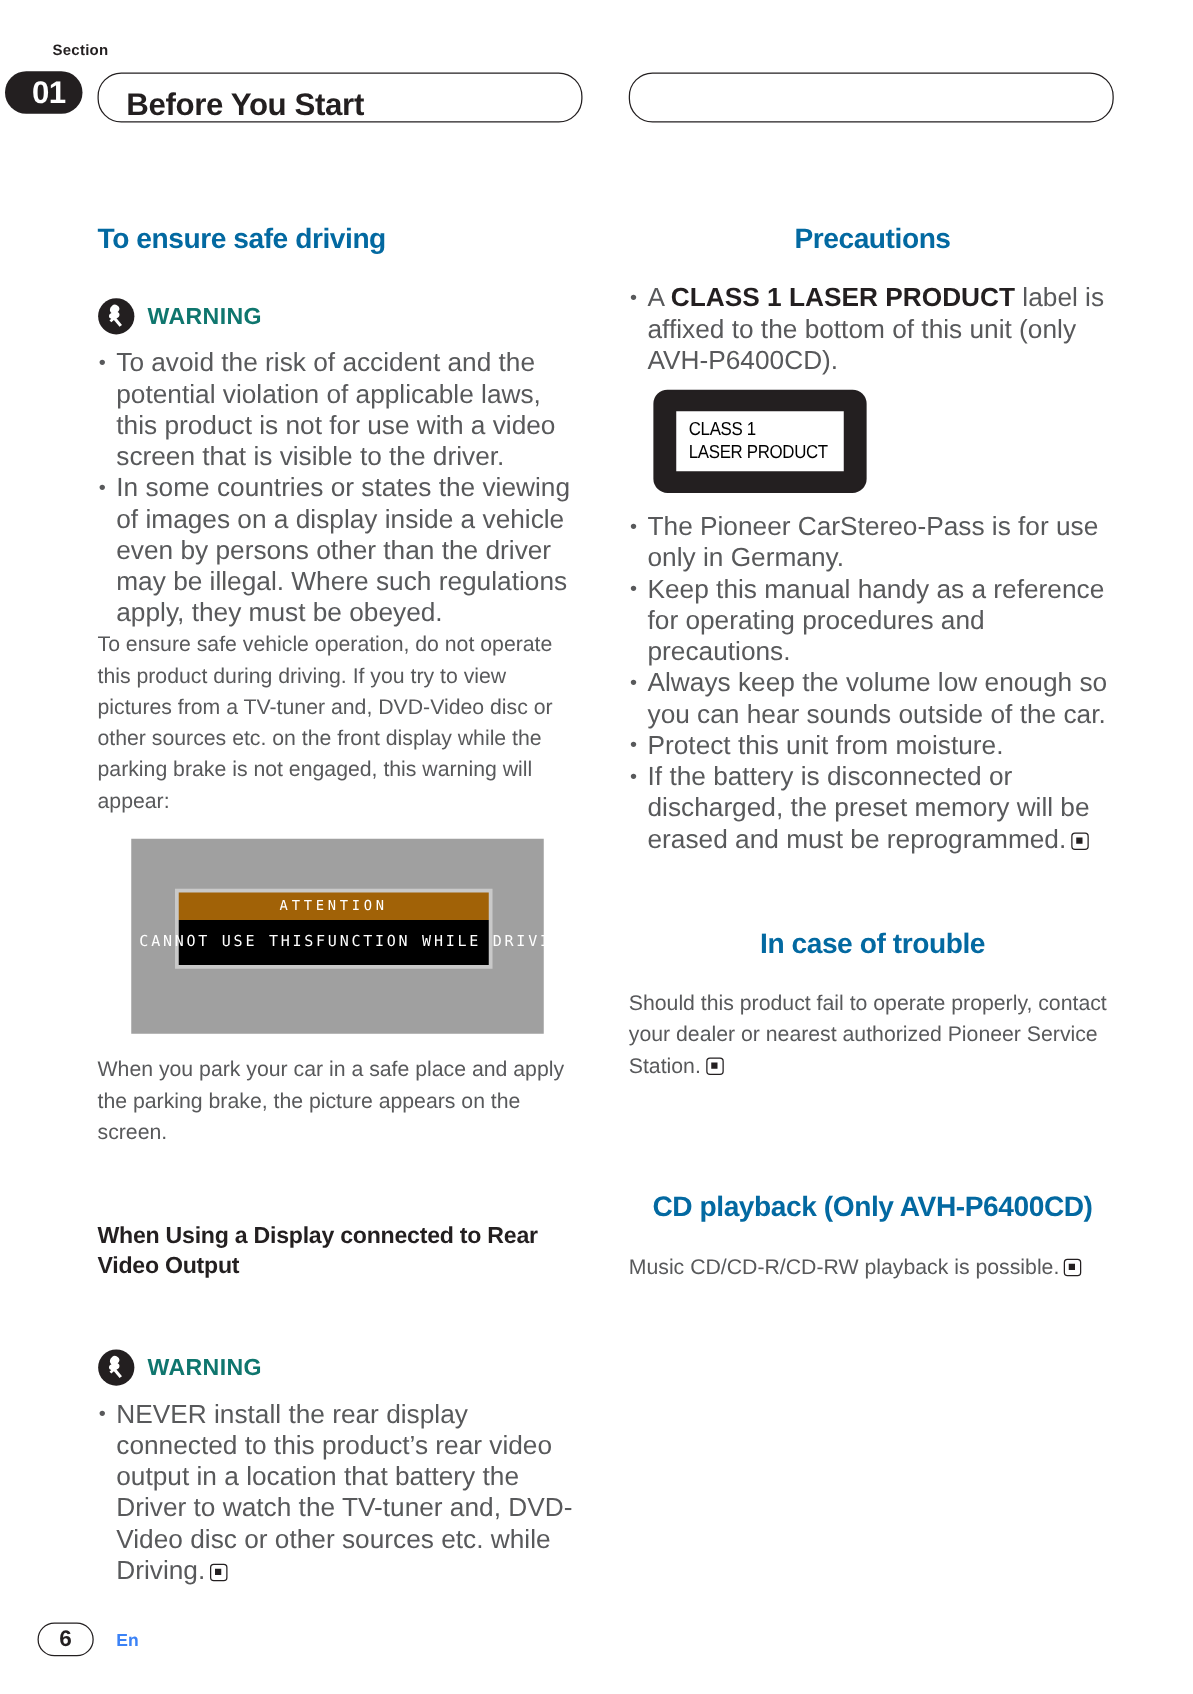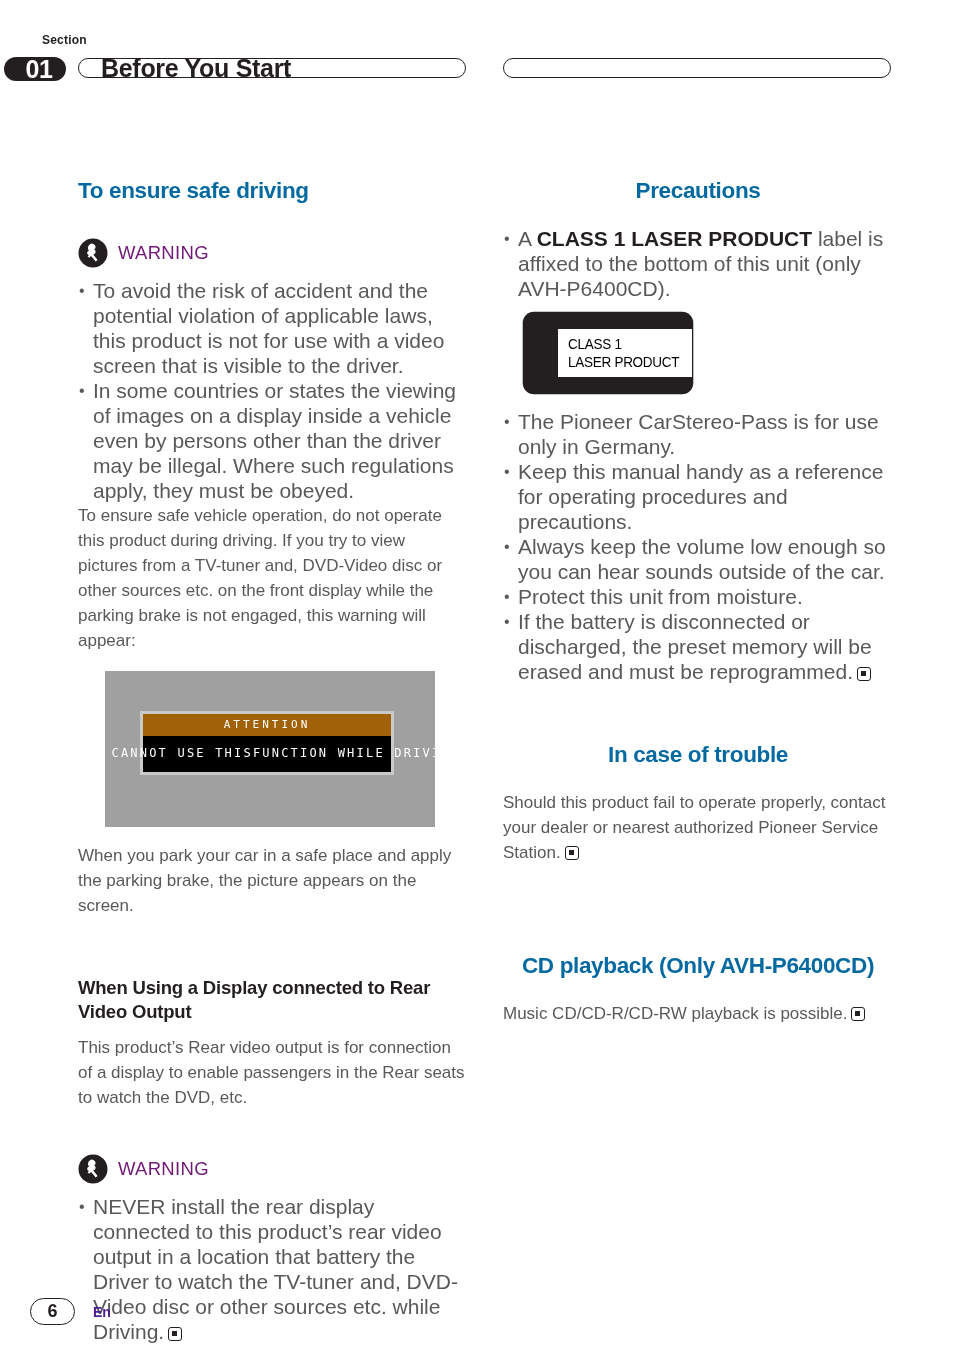--- a/index.html
+++ b/index.html
@@ -30,42 +30,42 @@
     font-size: 12px;
     font-weight: bold;
     color: #231f20;
     letter-spacing: 0.2px;
   }
   .section-badge {
     position: absolute;
     left: 4px;
     top: 57px;
     width: 62px;
-    height: 24px;
+    height: 34px;
     background: #231f20;
     border-radius: 18px;
     color: #ffffff;
     font-size: 25px;
     font-weight: bold;
     display: flex;
     align-items: center;
     justify-content: center;
     letter-spacing: -0.5px;
     padding-left: 8px;
     box-sizing: border-box;
   }
   .header-pill {
     position: absolute;
     top: 58px;
-    height: 20px;
+    height: 40px;
     border: 1.2px solid #231f20;
     border-radius: 19px;
     box-sizing: border-box;
     display: flex;
-    align-items: center;
+    align-items: flex-end;
   }
   .header-pill.left {
     left: 78px;
     width: 388px;
   }
   .header-pill.right {
     left: 503px;
     width: 388px;
   }
   .header-title {
@@ -138,22 +138,22 @@
   
   .warning-row {
     display: flex;
     align-items: center;
     gap: 10px;
     margin-bottom: 10px;
   }
   .warn-icon { display: block; }
   .warning-word {
     font-size: 18.5px;
-    font-weight: normal;
-    color: #701a75;
+    font-weight: bold;
+    color: #0f766e;
     letter-spacing: 0.3px;
   }
 
   
   .eos {
     display: inline-block;
     width: 14px;
     height: 14px;
     border: 1.4px solid #231f20;
     border-radius: 3px;
@@ -220,21 +220,21 @@
 
   
   .laser-label {
     width: 168px;
     height: 80px;
     background: #231f20;
     border-radius: 10px;
     margin: 12px 0 16px 21px;
     display: flex;
     align-items: center;
-    justify-content: flex-end;
+    justify-content: center;
     box-sizing: border-box;
     box-shadow: 0 0 0 1.3px #231f20;
   }
   .laser-inner {
     width: 134px;
     height: 48px;
     background: #ffffff;
     display: flex;
     flex-direction: column;
     justify-content: center;
@@ -270,21 +270,21 @@
     align-items: center;
     justify-content: center;
     font-size: 18px;
     font-weight: bold;
     color: #231f20;
     box-sizing: border-box;
   }
   .lang {
     font-size: 14px;
     font-weight: bold;
-    color: #4c1d95;
+    color: #3b82f6;
   }
 
   .spacer-lg { height: 44px; }
   .spacer-md { height: 30px; }
   .spacer-xl { height: 58px; }
 </style>
 </head>
 <body>
 
 <div class="page">
@@ -334,21 +334,20 @@
         </div>
       </div>
     </div>
 
     <p class="body">When you park your car in a safe place and apply the parking brake, the picture appears on the screen.</p>
 
     <div class="spacer-xl"></div>
 
     <h2 class="sub-title">When Using a Display connected to Rear Video Output</h2>
 
-    <p class="body">This product’s Rear video output is for connection of a display to enable passengers in the Rear seats to watch the DVD, etc.</p>
 
     <div class="spacer-lg"></div>
 
     <div class="warning-row">
       <svg class="warn-icon" width="30" height="30" viewBox="0 0 30 30">
         <circle cx="15" cy="15" r="14.5" fill="#231f20"></circle>
         <path d="M13.2 5.6 C11.6 6.4 10.4 7.6 10.0 9.2 C9.7 10.6 10.2 11.7 11.2 12.4
                  C10.2 12.8 9.4 13.6 9.2 14.6 C9.0 15.8 9.8 16.7 11.0 17.0
                  L9.6 18.3 L11.1 19.8 L13.1 17.9 C14.3 19.3 16.2 21.6 17.6 23.4
                  L19.6 22.0 C18.2 20.2 16.4 18.0 15.2 16.6

